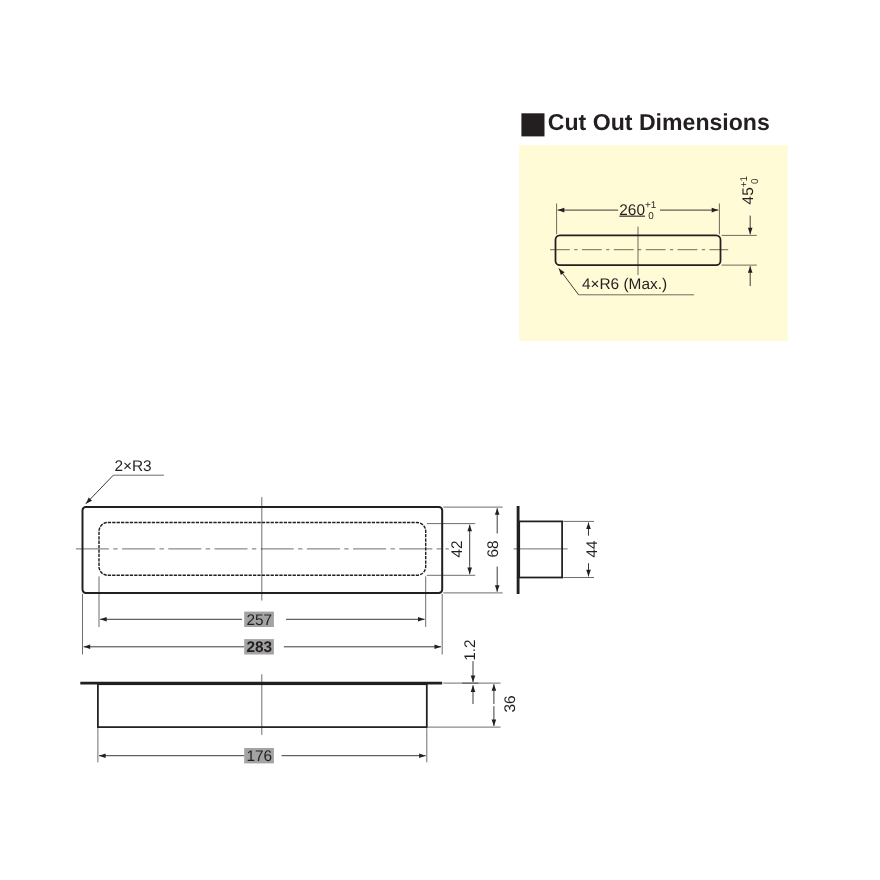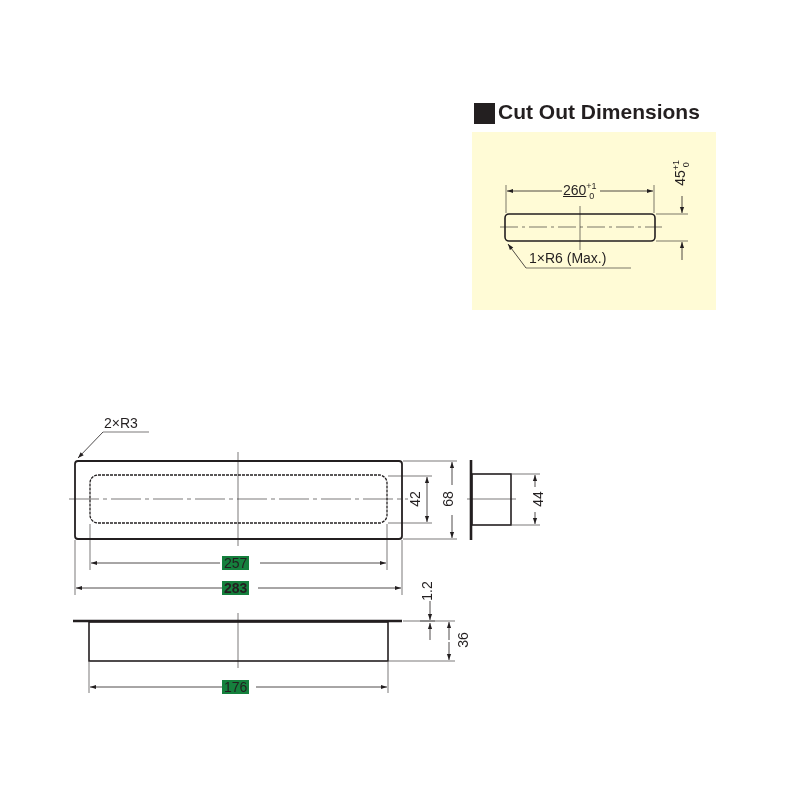--- a/index.html
+++ b/index.html
@@ -2,21 +2,21 @@
 <html><head>
 <meta charset="utf-8">
 <style>
   html,body{margin:0;padding:0;background:#ffffff;}
   body{width:800px;height:800px;position:relative;overflow:hidden;font-family:"Liberation Sans",sans-serif;color:#231f20;}
   .title{position:absolute;left:474px;top:96px;height:28px;display:flex;align-items:flex-end;font-weight:bold;font-size:21px;letter-spacing:0px;}
   .title .sq{display:inline-block;width:21px;height:21px;background:#231f20;margin-right:3px;}
   .panel{position:absolute;left:472px;top:132px;width:244px;height:178px;background:#fffbd6;}
   svg{position:absolute;left:0;top:0;}
   .lbl{position:absolute;font-size:14px;line-height:14px;white-space:nowrap;background:transparent;}
-  .lbl.white{background:#15803d;padding:0 2px;}
+  .lbl.white{background:#a3a3a3;padding:0 2px;}
   .rot{transform-origin:center center;transform:rotate(-90deg);}
   sup,sub{font-size:9px;}
 </style>
 </head>
 <body>
 
 <div class="title">
   <span class="sq"></span>
   <span>Cut Out Dimensions</span>
 </div>
@@ -112,21 +112,21 @@
     </g>
   </g>
 </svg>
 
 <div class="lbl" style="left:563px;top:183px;text-decoration:underline;">
   <span>260</span><span style="display:inline-block;position:relative;width:10px;height:14px;vertical-align:top;"><sup style="position:absolute;left:0;top:-4px;">+1</sup><sub style="position:absolute;left:3px;top:6px;">0</sub></span>
 </div>
 <div class="lbl rot" style="left:660px;top:166px;width:40px;text-align:center;">
   <span>45</span><span style="display:inline-block;position:relative;width:10px;height:14px;vertical-align:top;"><sup style="position:absolute;left:0;top:-4px;">+1</sup><sub style="position:absolute;left:3px;top:6px;">0</sub></span>
 </div>
-<div class="lbl" style="left:529px;top:251px;">1×R6 (Max.)</div>
+<div class="lbl" style="left:529px;top:251px;">4×R6 (Max.)</div>
 
 <div class="lbl" style="left:104px;top:416px;">2×R3</div>
 <div class="lbl white" style="left:222px;top:556px;">257</div>
 <div class="lbl white" style="left:222px;top:581px;font-weight:bold;">283</div>
 <div class="lbl rot" style="left:404px;top:492px;width:22px;text-align:center;">42</div>
 <div class="lbl rot" style="left:437px;top:492px;width:22px;text-align:center;">68</div>
 
 <div class="lbl rot" style="left:527px;top:492px;width:22px;text-align:center;background:#fff;">44</div>
 
 <div class="lbl rot" style="left:412px;top:584px;width:30px;text-align:center;">1.2</div>

